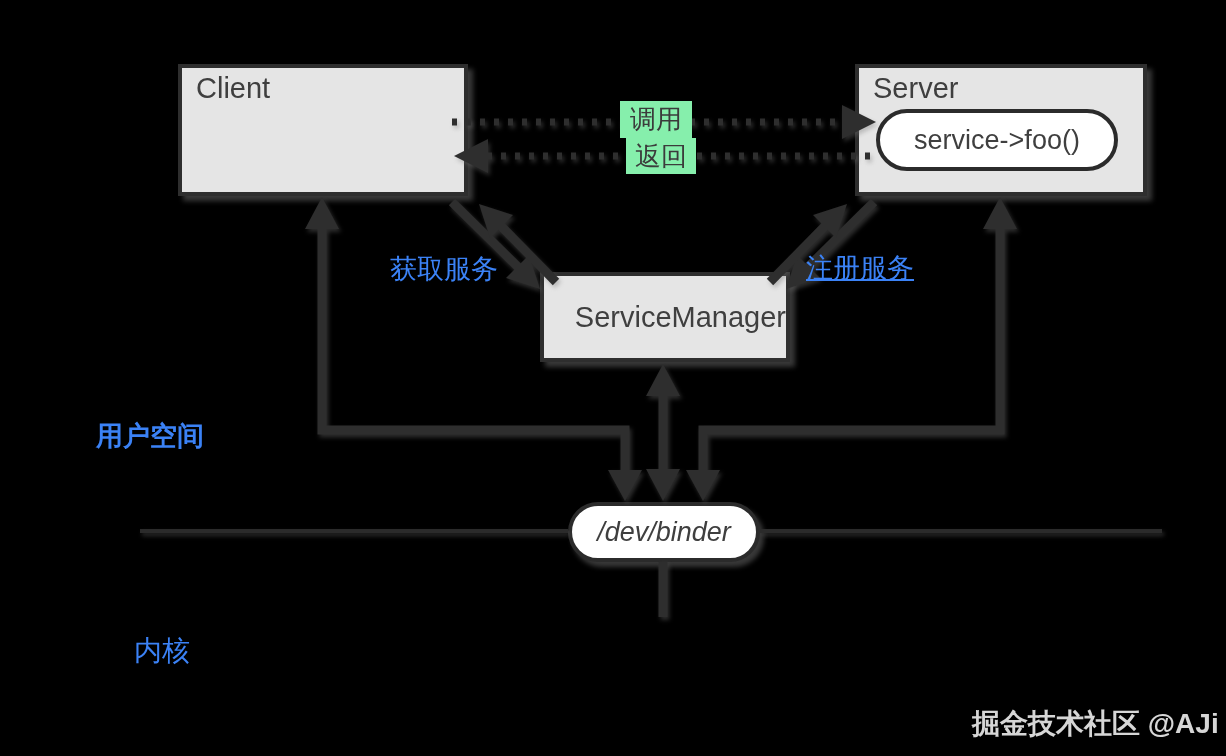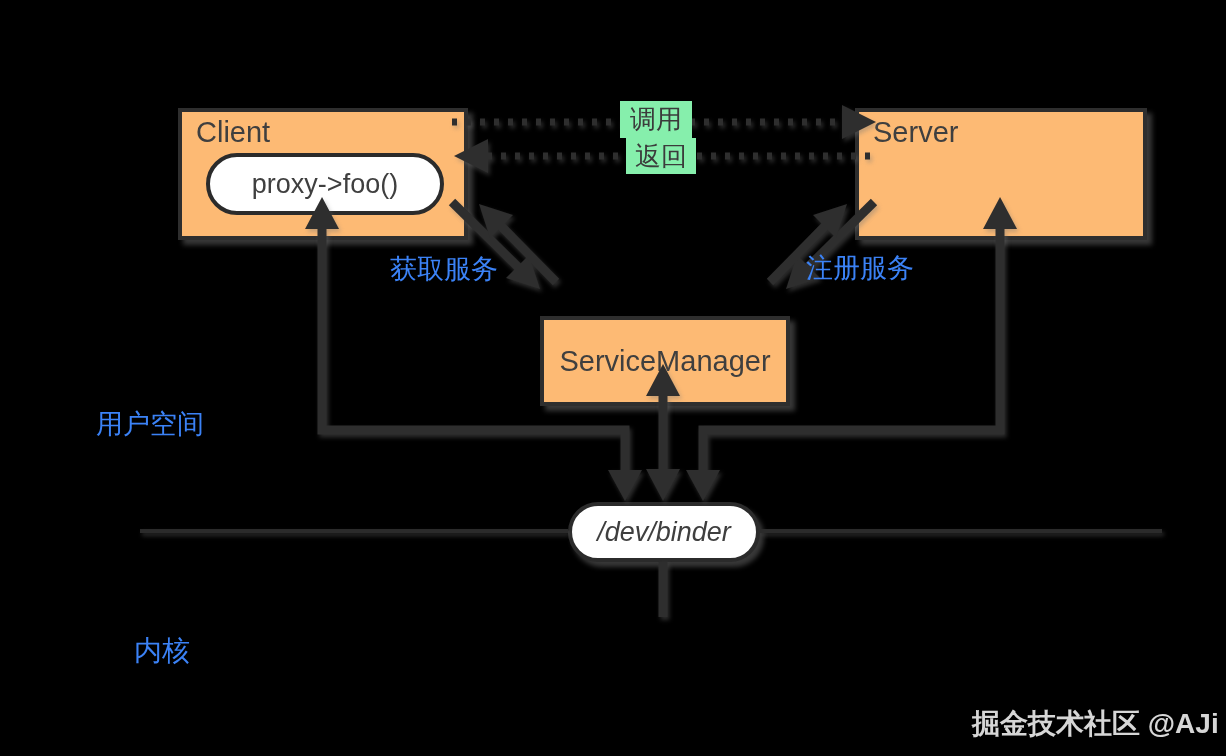--- a/index.html
+++ b/index.html
@@ -2,32 +2,31 @@
 <html><head>
 <meta charset="utf-8">
 <style>
   html,body{margin:0;padding:0;background:#000;}
   .stage{
     position:relative;width:1226px;height:756px;background:#000;
     font-family:"Liberation Sans","DejaVu Sans",sans-serif;overflow:hidden;
   }
   
   .node{
-    position:absolute;background:#fdba74;border:4px solid #2e2e2e;
+    position:absolute;background:#e5e5e5;border:4px solid #2e2e2e;
     box-shadow:5px 5px 5px rgba(125,125,125,.45);box-sizing:border-box;z-index:1;
     color:#3f3f3f;
-    margin-top:44px;
   }
   .node .title{position:absolute;left:14px;top:4px;font-size:29px;color:#3f3f3f;}
   .pill{
     position:absolute;background:#fff;border:4px solid #2b2b2b;border-radius:36px;
     box-sizing:border-box;display:flex;align-items:center;justify-content:center;
     font-size:27px;color:#3f3f3f;z-index:1;
   }
-  .centered{display:flex;align-items:center;justify-content:center;}
+  .centered{display:flex;align-items:center;justify-content:flex-end;}
   #client-box{left:178px;top:64px;width:290px;height:132px;}
   #client-pill{left:24px;top:41px;width:238px;height:62px;}
   #server-box{left:855px;top:64px;width:292px;height:132px;text-align:right;}
   #server-pill{left:17px;top:41px;width:242px;height:62px;}
   #sm-box{left:540px;top:272px;width:250px;height:90px;font-size:29px;}
   #devbinder-pill{left:568px;top:502px;width:192px;height:60px;border-radius:32px;
     box-shadow:4px 5px 5px rgba(125,125,125,.45);font-style:italic;}
   #driver-box{left:394px;top:615px;width:540px;height:90px;font-size:29px;}
   
   #wires{position:absolute;left:0;top:0;z-index:2;pointer-events:none;
@@ -35,43 +34,43 @@
   
   .edge-tag{
     position:absolute;background:#86efac;color:#3b3b3b;font-size:26px;z-index:3;
     display:flex;align-items:center;justify-content:center;
   }
   #tag-call{left:620px;top:101px;width:72px;height:37px;}
   #tag-return{left:626px;top:138px;width:70px;height:36px;}
   
   .dim-label{position:absolute;color:#3b82f6;font-size:27px;z-index:3;white-space:nowrap;}
   #lbl-get{left:390px;top:251px;}
-  #lbl-register{left:806px;top:250px;}
-  #lbl-user{left:96px;top:406px;}
+  #lbl-register{left:806px;top:250px;text-decoration:underline;}
+  #lbl-user{left:96px;top:418px;font-weight:bold;}
   #lbl-kernel{left:134px;top:632px;font-size:28px;}
   
   #watermark{
     position:absolute;left:972px;top:705px;z-index:4;font-size:28px;font-weight:bold;
     color:#d6d6d6;text-shadow:1px 1px 2px rgba(0,0,0,.8);white-space:nowrap;
   }
 </style>
 </head>
 <body>
 
 <div class="stage">
 
   <div class="node" id="client-box">
     <span class="title">Client</span>
-    <div class="pill" id="client-pill">
-      <span>proxy-&gt;foo()</span>
-    </div>
   </div>
 
   <div class="node" id="server-box">
     <span class="title">Server</span>
+    <div class="pill" id="server-pill">
+      <span>service-&gt;foo()</span>
+    </div>
   </div>
 
   <div class="node centered" id="sm-box">
     <span>ServiceManager</span>
   </div>
 
   <div class="pill" id="devbinder-pill">
     <span>/dev/binder</span>
   </div>
 

